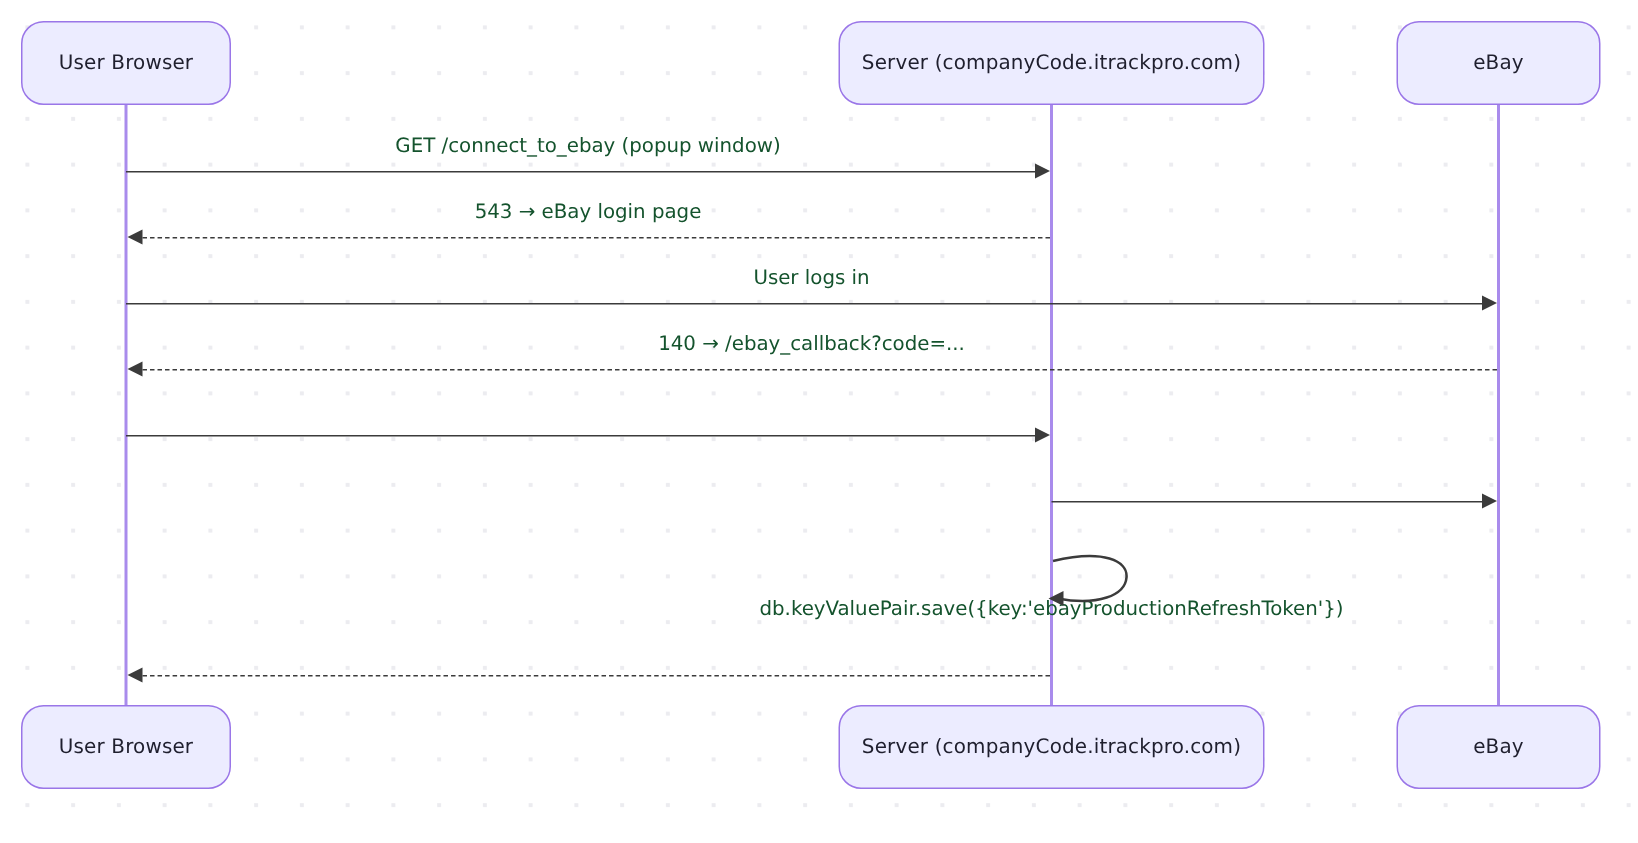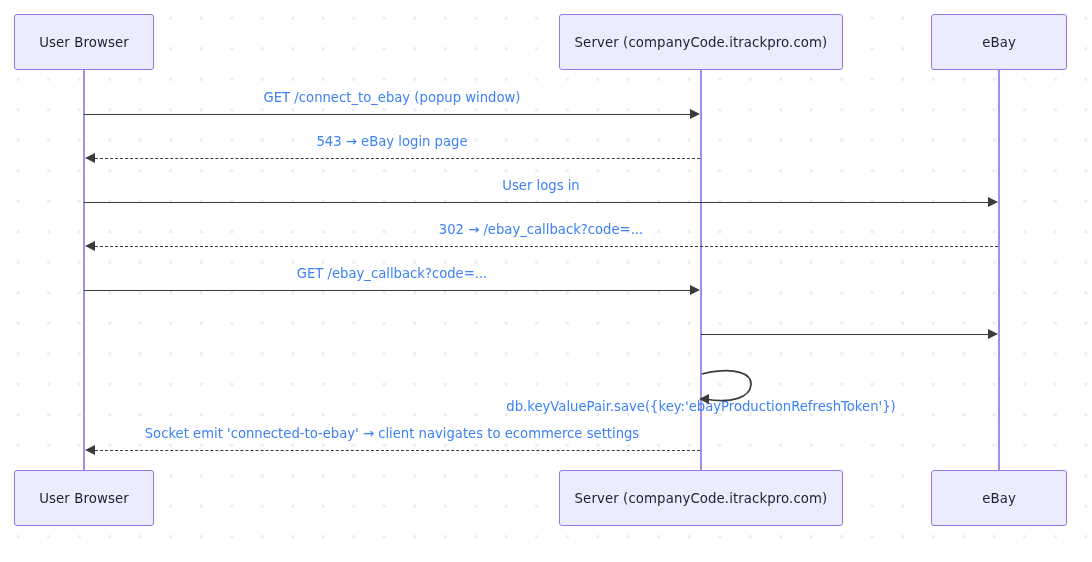--- a/index.html
+++ b/index.html
@@ -24,40 +24,40 @@
     top: 0;
     width: 1092px;
     height: 562px;
   }
 
   .participant-box {
     position: absolute;
     box-sizing: border-box;
     background: #ECECFF;
     border: 1.6px solid #9A76E8;
-    border-radius: 3px;
+    border-radius: 15px;
     display: flex;
     align-items: center;
     justify-content: center;
     color: #1f1f2e;
     font-size: 13.3px;
     letter-spacing: 0.1px;
     white-space: nowrap;
   }
 
   .lifeline {
     position: absolute;
     width: 2.4px;
     background: #A98BEC;
   }
 
   .msg-label {
     position: absolute;
     transform: translateX(-50%);
-    color: #3b82f6;
+    color: #14532d;
     font-size: 13.2px;
     white-space: nowrap;
     text-align: center;
   }
 
   .msg-line {
     position: absolute;
     height: 0;
     border-top: 1.7px solid #3b3b3b;
   }
@@ -119,34 +119,32 @@
   <div class="arrowhead right" style="left:690px; top:108.6px;"></div>
 
   <div class="msg-label" style="left:392px; top:134px;">543 → eBay login page</div>
   <div class="msg-line dashed" style="left:95px; top:158px; width:605px;"></div>
   <div class="arrowhead left" style="left:84.5px; top:152.6px;"></div>
 
   <div class="msg-label" style="left:541px; top:178px;">User logs in</div>
   <div class="msg-line" style="left:84px; top:202px; width:904px;"></div>
   <div class="arrowhead right" style="left:988px; top:196.6px;"></div>
 
-  <div class="msg-label" style="left:541px; top:222px;">302 → /ebay_callback?code=...</div>
+  <div class="msg-label" style="left:541px; top:222px;">140 → /ebay_callback?code=...</div>
   <div class="msg-line dashed" style="left:95px; top:246px; width:903px;"></div>
   <div class="arrowhead left" style="left:84.5px; top:240.6px;"></div>
 
-  <div class="msg-label" style="left:392px; top:266px;">GET /ebay_callback?code=...</div>
   <div class="msg-line" style="left:84px; top:290px; width:606px;"></div>
   <div class="arrowhead right" style="left:690px; top:284.6px;"></div>
 
   <div class="msg-line" style="left:701px; top:334px; width:287px;"></div>
   <div class="arrowhead right" style="left:988px; top:328.6px;"></div>
 
   <div class="msg-label" style="left:701px; top:354px;margin-top:45px;">db.keyValuePair.save({key:'ebayProductionRefreshToken'})</div>
   <svg class="self-loop" style="left:694px; top:368px;" width="64" height="42" viewBox="0 0 64 42">
     <path d="M 8 6 C 42 -2, 58 6, 57 17 C 56 29, 38 36, 11 31" fill="none" stroke="#3b3b3b" stroke-width="1.7"></path>
     <polygon points="15,26 15,36 5,31" fill="#3b3b3b"></polygon>
   </svg>
 
-  <div class="msg-label" style="left:392px; top:426px;">Socket emit 'connected-to-ebay' → client navigates to ecommerce settings</div>
   <div class="msg-line dashed" style="left:95px; top:450px; width:605px;"></div>
   <div class="arrowhead left" style="left:84.5px; top:444.6px;"></div>
 
 </div>
 
 </body></html>

